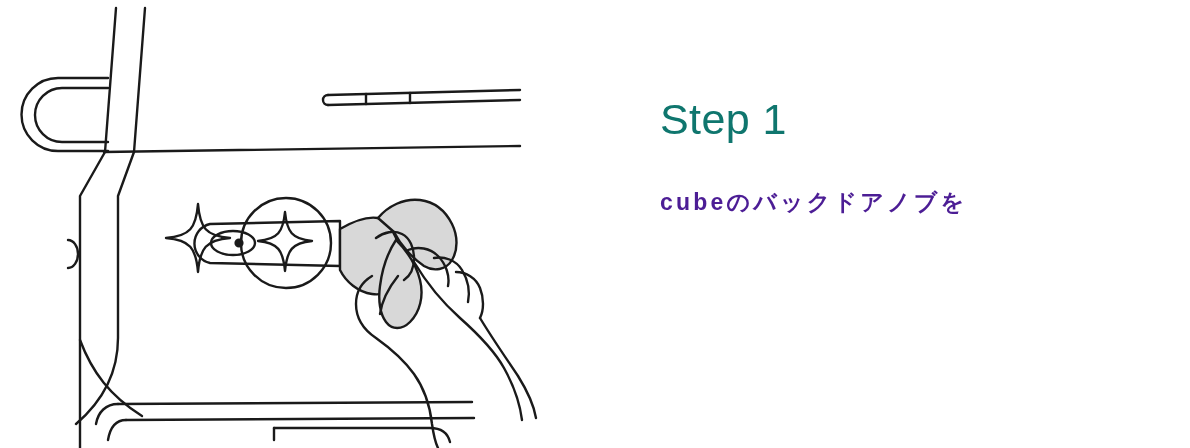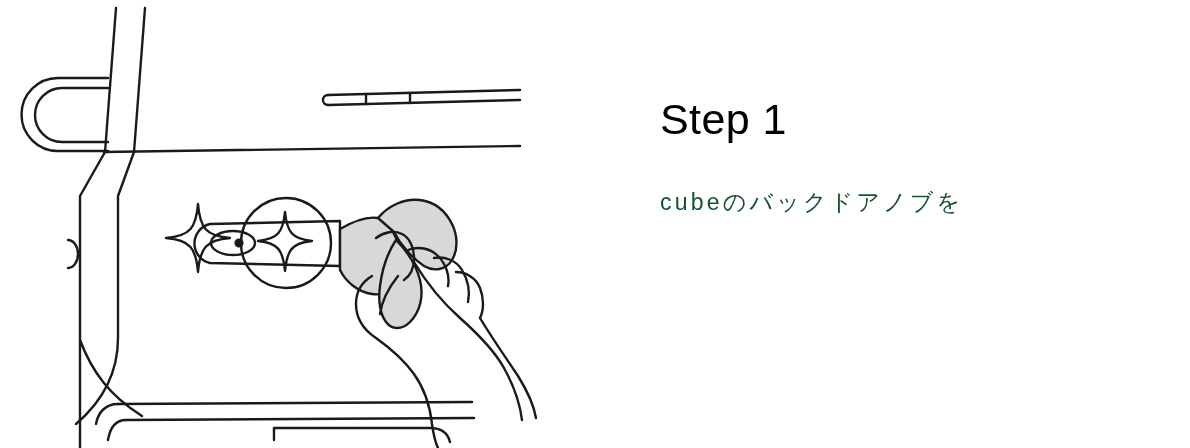--- a/index.html
+++ b/index.html
@@ -47,37 +47,37 @@
   }
 
   .step-heading {
     position: absolute;
     left: 20px;
     top: 98px;
     font-size: 43px;
     font-weight: 400;
     letter-spacing: 0.4px;
     line-height: 1;
-    color: #000000;
+    color: #0f766e;
     white-space: nowrap;
   }
 
   .body-block {
     position: absolute;
     left: 20px;
     top: 172px;
     width: 500px;
   }
 
   .body-line {
     font-size: 23px;
-    font-weight: 400;
+    font-weight: 700;
     letter-spacing: 3.2px;
     line-height: 60px;
-    color: #14532d;
+    color: #4c1d95;
     white-space: nowrap;
   }
 </style>
 </head>
 <body>
 
 <div class="card">
 
   <div class="illustration-pane">
     <svg viewBox="0 0 640 448" xmlns="http://www.w3.org/2000/svg">

